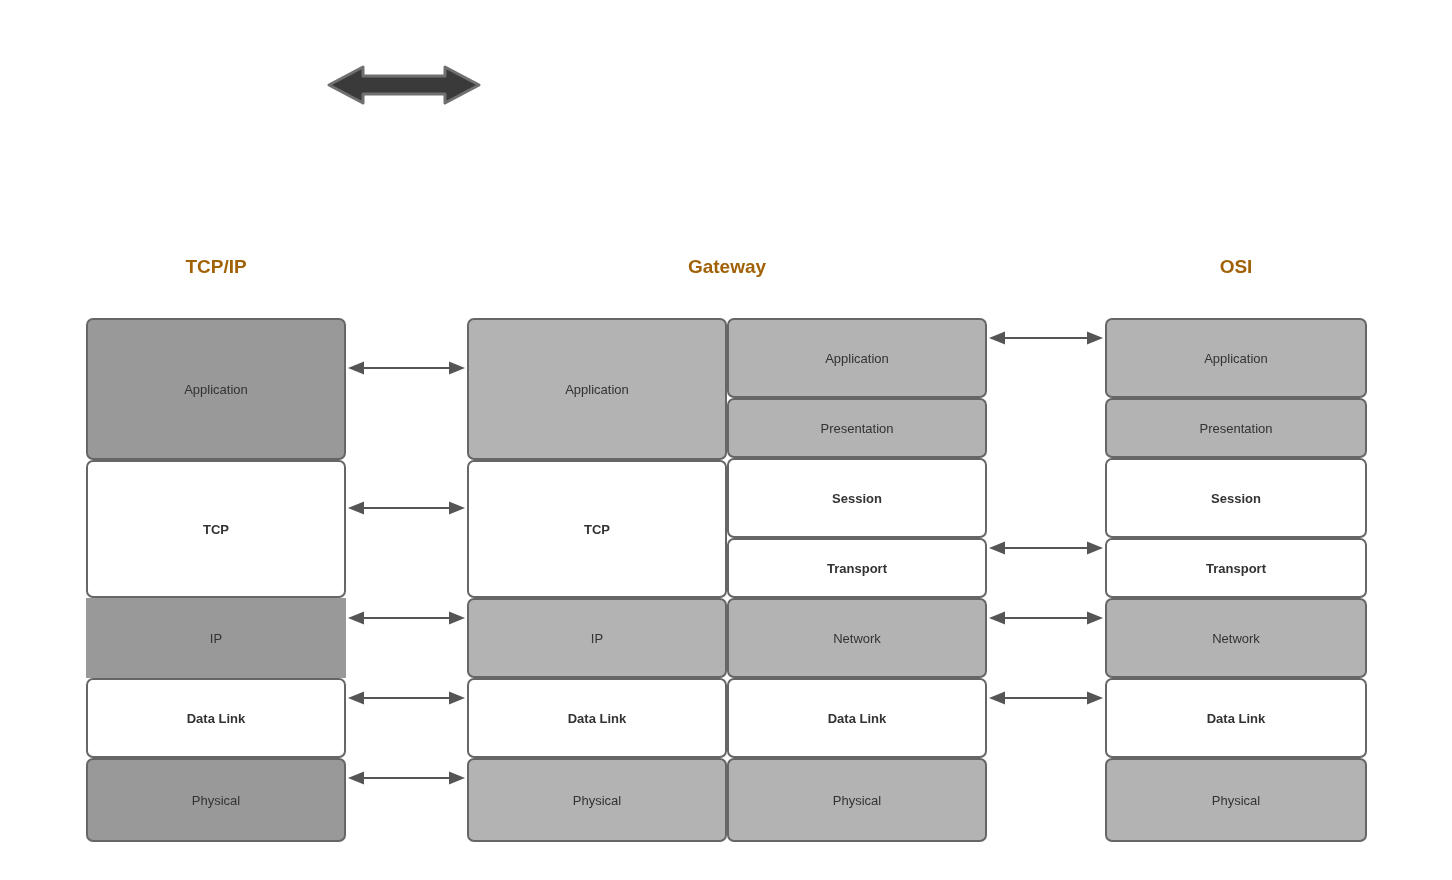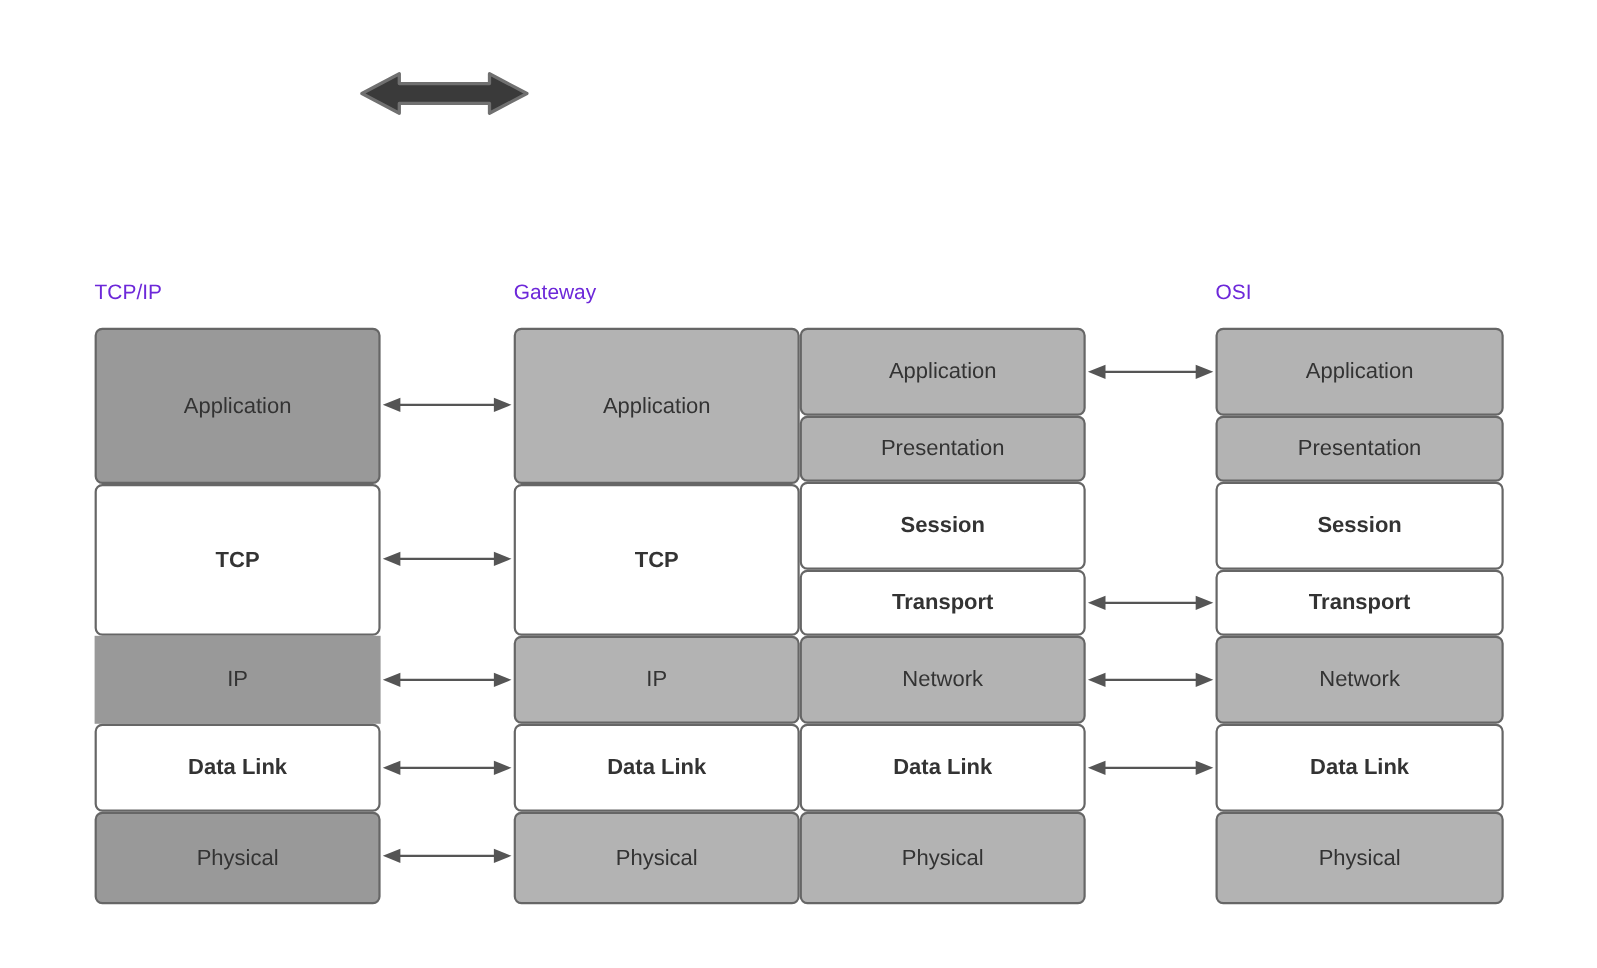--- a/index.html
+++ b/index.html
@@ -6,35 +6,38 @@
   .canvas {
     position: relative;
     width: 1452px;
     height: 880px;
     background: #ffffff;
     font-family: "Liberation Sans", sans-serif;
     overflow: hidden;
   }
   .hdr {
     position: absolute;
+    text-align: center;
     font-size: 19px;
-    color: #6d28d9;
+    color: #a16207;
     line-height: 22px;
+    font-weight: bold;
   }
   .box {
     position: absolute;
     box-sizing: border-box;
     border: 2.5px solid #666666;
     border-radius: 7px;
     display: flex;
     align-items: center;
     justify-content: center;
-    font-size: 20px;
+    font-size: 13px;
     color: #333333;
     text-align: center;
+    margin-top: 20px;
   }
   .dark  { background: #999999; }
   .light { background: #b3b3b3; }
   .white { background: #ffffff; font-weight: bold; }
   .noborder { border: none; border-radius: 0; }
   .conn { position: absolute; }
   svg { display: block; }
 </style>
 </head>
 <body>

